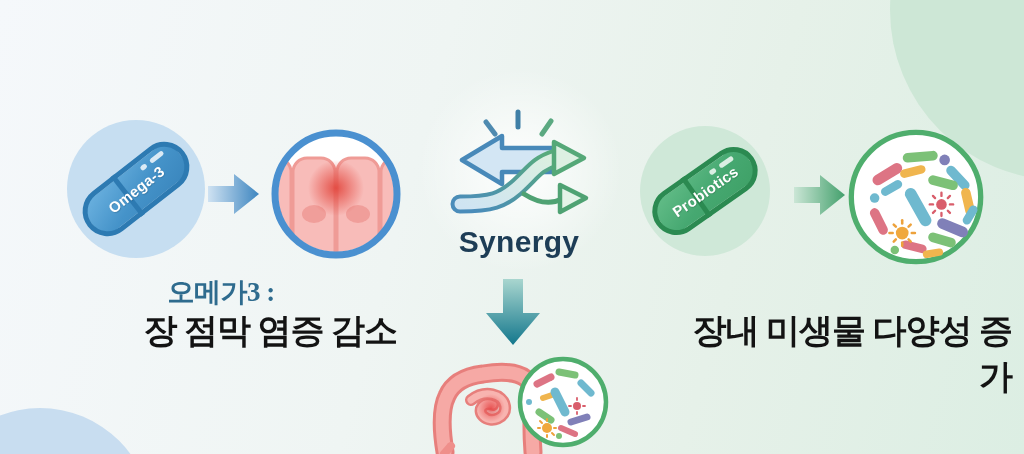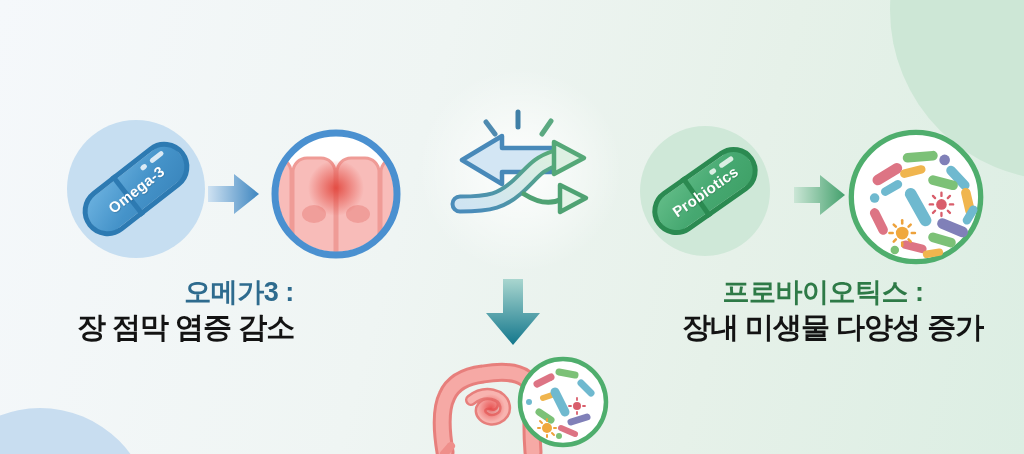--- a/index.html
+++ b/index.html
@@ -28,23 +28,23 @@
   .cap-shine.s1{right:12px;width:16px;}
   .cap-shine.s2{right:33px;width:7px;}
   .cap-label{position:relative;font-size:15px;font-weight:bold;color:#fff;letter-spacing:.3px;
     text-shadow:0 1px 1px rgba(0,0,0,.18);}
 
   .abs{position:absolute;}
   .glow{position:absolute;left:418px;top:68px;width:204px;height:204px;border-radius:50%;
     background:radial-gradient(closest-side,rgba(255,255,255,.95),rgba(255,255,255,0));}
 
   .heading{position:absolute;text-align:center;font-weight:bold;font-size:27px;letter-spacing:-0.5px;}
-  .heading.blue{left:79px;top:274px;width:320px;color:#2e6b8e;}
+  .heading.blue{left:61px;top:274px;width:320px;color:#2e6b8e;font-family:Liberation Serif, serif;}
   .heading.green{left:658px;top:274px;width:330px;color:#2e7a47;}
-  .desc{position:absolute;text-align:left;font-weight:bold;font-size:29px;color:#131313;letter-spacing:-1px;}
+  .desc{position:absolute;text-align:right;font-weight:bold;font-size:34px;color:#131313;letter-spacing:-1px;font-family:Liberation Serif, serif;}
   .desc.left{left:77px;top:308px;width:320px;}
   .desc.right{left:682px;top:308px;width:330px;}
   .synergy-label{position:absolute;left:444px;top:225px;width:150px;text-align:center;
     font-size:30px;font-weight:bold;color:#1d3d56;letter-spacing:.3px;}
 </style>
 </head>
 <body>
 
 <div class="canvas">
 
@@ -117,20 +117,21 @@
       <line x1="92" y1="34" x2="101" y2="21" stroke="#5ba981" stroke-width="5"></line>
     </g>
     <polygon points="102,48 52,48 52,36 12,60 52,84 52,72 102,72" fill="#d3e6f4" stroke="#4889b9" stroke-width="4.5" stroke-linejoin="round"></polygon>
     <path d="M 10,104 C 42,104 52,100 66,88 C 82,74 86,64 106,58" fill="none" stroke="url(#gSOuter)" stroke-width="19" stroke-linecap="round"></path>
     <path d="M 10,104 C 42,104 52,100 66,88 C 82,74 86,64 106,58" fill="none" stroke="url(#gSInner)" stroke-width="11" stroke-linecap="round"></path>
     <polygon points="104,42 134,58 104,74" fill="#ddf0e2" stroke="#55a878" stroke-width="4.5" stroke-linejoin="round"></polygon>
     <path d="M 74,94 C 88,103 100,105 112,99" fill="none" stroke="#4fa273" stroke-width="5" stroke-linecap="round"></path>
     <polygon points="110,85 136,98 110,112" fill="#e4f3e8" stroke="#4fa273" stroke-width="4.5" stroke-linejoin="round"></polygon>
   </svg>
 
+  <div class="synergy-label">Synergy</div>
 
   <svg class="abs" style="left:484px;top:279px;" width="58" height="68" viewBox="0 0 58 68">
     <defs>
       <linearGradient id="gDown" x1="0" y1="0" x2="0" y2="1">
         <stop offset="0" stop-color="#a9d6cf"></stop>
           <stop offset="1" stop-color="#13778c"></stop>
       </linearGradient>
     </defs>
     <polygon points="19,0 39,0 39,34 56,34 29,66 2,34 19,34" fill="url(#gDown)"></polygon>
   </svg>
@@ -240,16 +241,15 @@
         <line x1="44" y1="100" x2="41" y2="100"></line>
           <line x1="62" y1="100" x2="65" y2="100"></line>
         <line x1="47" y1="94" x2="45" y2="92"></line>
           <line x1="59" y1="106" x2="61" y2="108"></line>
         <line x1="59" y1="94" x2="61" y2="92"></line>
           <line x1="47" y1="106" x2="45" y2="108"></line>
       </g>
     </g>
   </svg>
 
-  <div class="heading green">프로바이오틱스 :</div>
   <div class="desc right">장내 미생물 다양성 증가</div>
 
 </div>
 
 </body></html>

